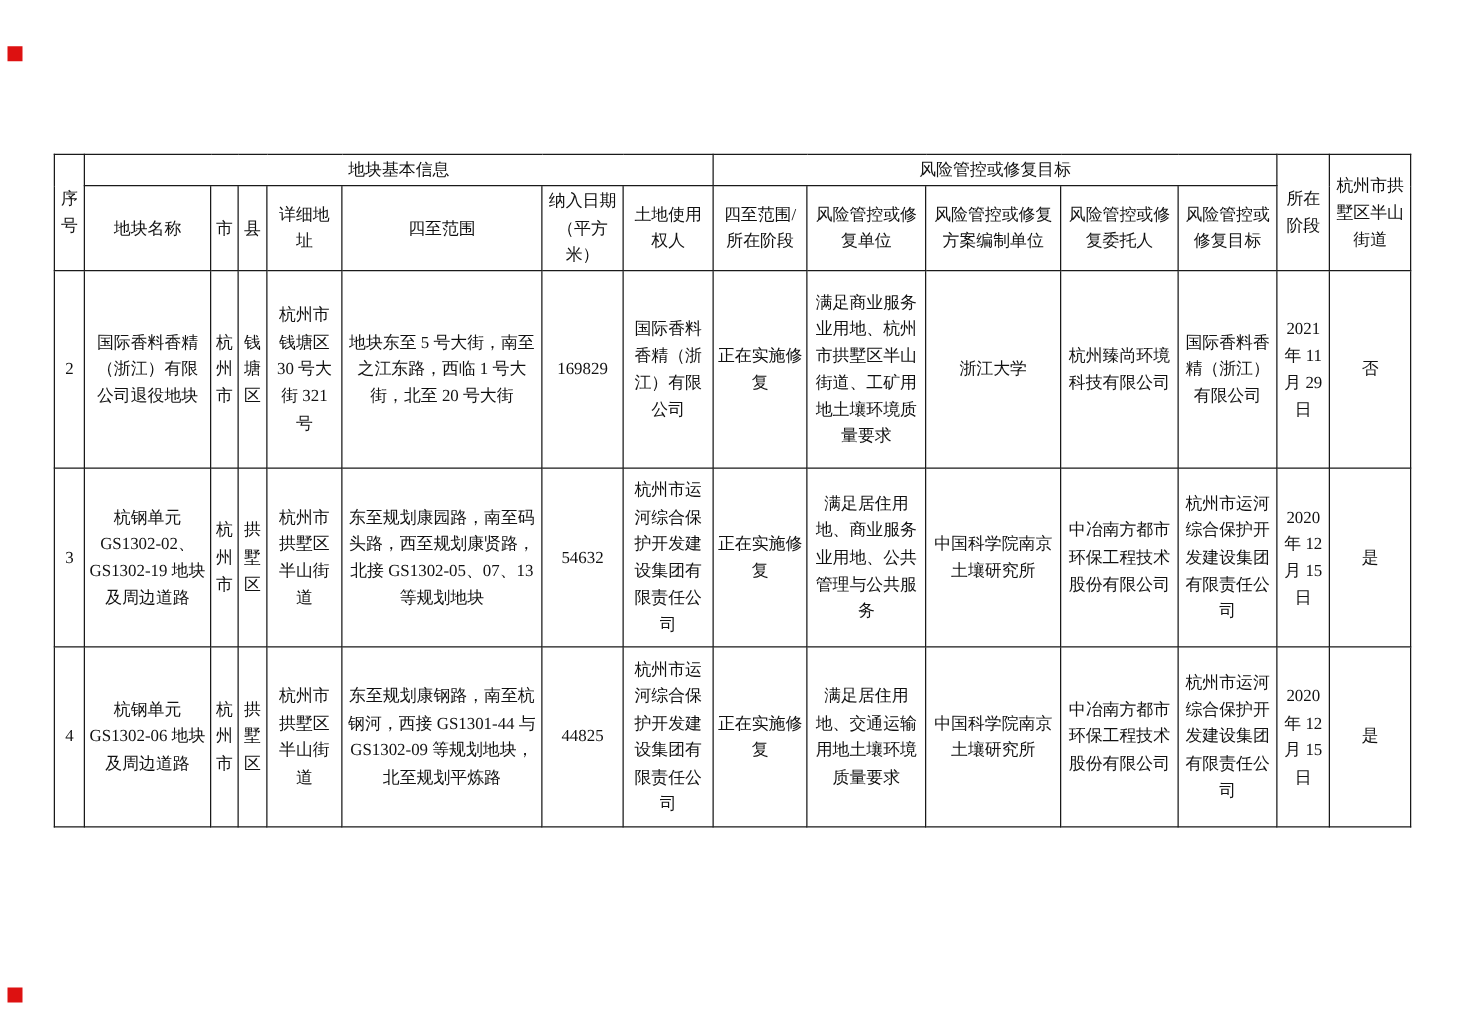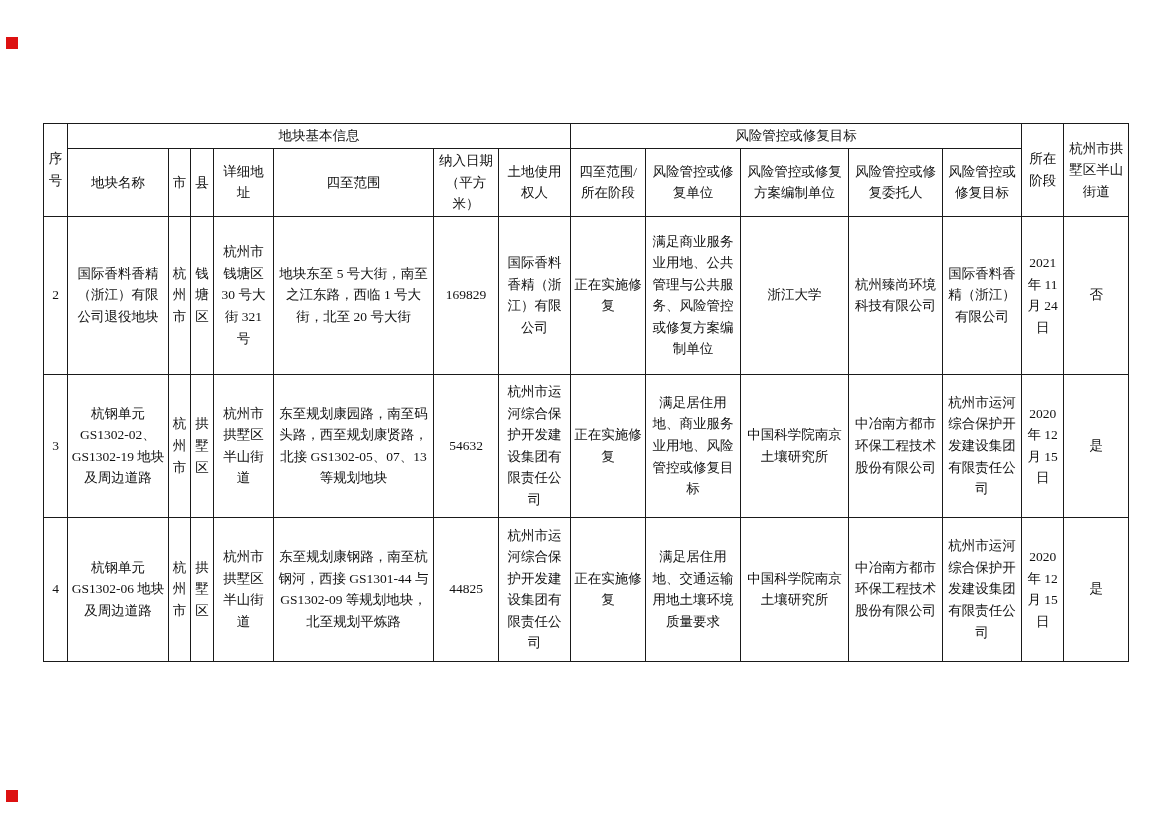--- a/index.html
+++ b/index.html
@@ -100,38 +100,38 @@
       <tr class="r2">
         <td>2</td>
         <td>国际香料香精（浙江）有限公司退役地块</td>
         <td>杭州市</td>
         <td>钱塘区</td>
         <td>杭州市钱塘区 30 号大街 321 号</td>
         <td>地块东至 5 号大街，南至之江东路，西临 1 号大街，北至 20 号大街</td>
         <td>169829</td>
         <td>国际香料香精（浙江）有限公司</td>
         <td>正在实施修复</td>
-        <td>满足商业服务业用地、公共管理与公共服务、风险管控或修复方案编制单位</td>
+        <td>满足商业服务业用地、杭州市拱墅区半山街道、工矿用地土壤环境质量要求</td>
         <td>浙江大学</td>
         <td>杭州臻尚环境科技有限公司</td>
         <td>国际香料香精（浙江）有限公司</td>
-        <td>2021 年 11 月 24 日</td>
+        <td>2021 年 11 月 29 日</td>
         <td>否</td>
       </tr>
       <tr class="r3">
         <td>3</td>
         <td>杭钢单元 GS1302-02、GS1302-19 地块及周边道路</td>
         <td>杭州市</td>
         <td>拱墅区</td>
         <td>杭州市拱墅区半山街道</td>
         <td>东至规划康园路，南至码头路，西至规划康贤路，北接 GS1302-05、07、13 等规划地块</td>
         <td>54632</td>
         <td>杭州市运河综合保护开发建设集团有限责任公司</td>
         <td>正在实施修复</td>
-        <td>满足居住用地、商业服务业用地、风险管控或修复目标</td>
+        <td>满足居住用地、商业服务业用地、公共管理与公共服务</td>
         <td>中国科学院南京土壤研究所</td>
         <td>中冶南方都市环保工程技术股份有限公司</td>
         <td>杭州市运河综合保护开发建设集团有限责任公司</td>
         <td>2020 年 12 月 15 日</td>
         <td>是</td>
       </tr>
       <tr class="r4">
         <td>4</td>
         <td>杭钢单元 GS1302-06 地块及周边道路</td>
         <td>杭州市</td>

